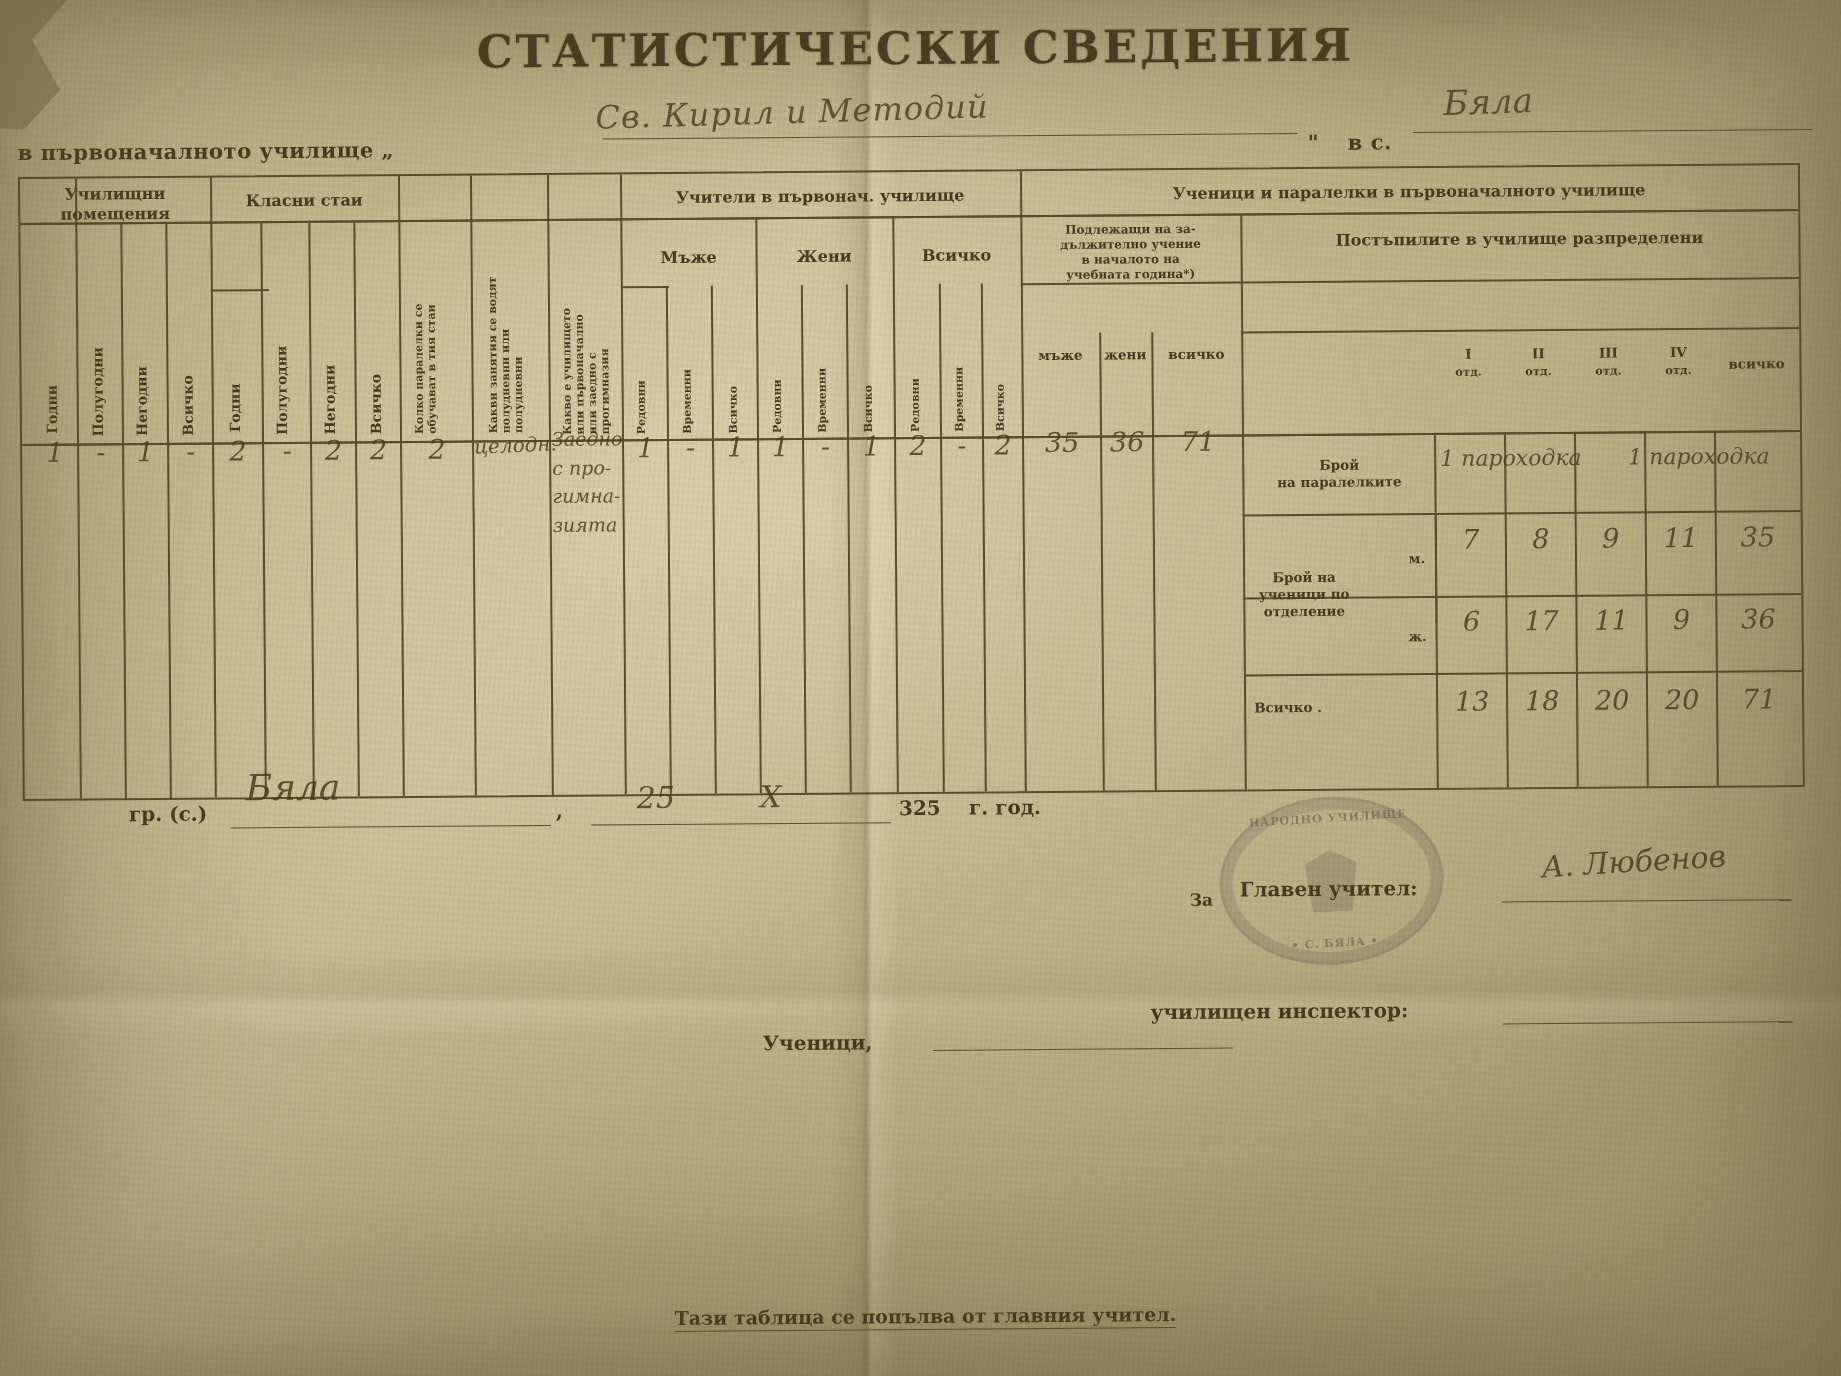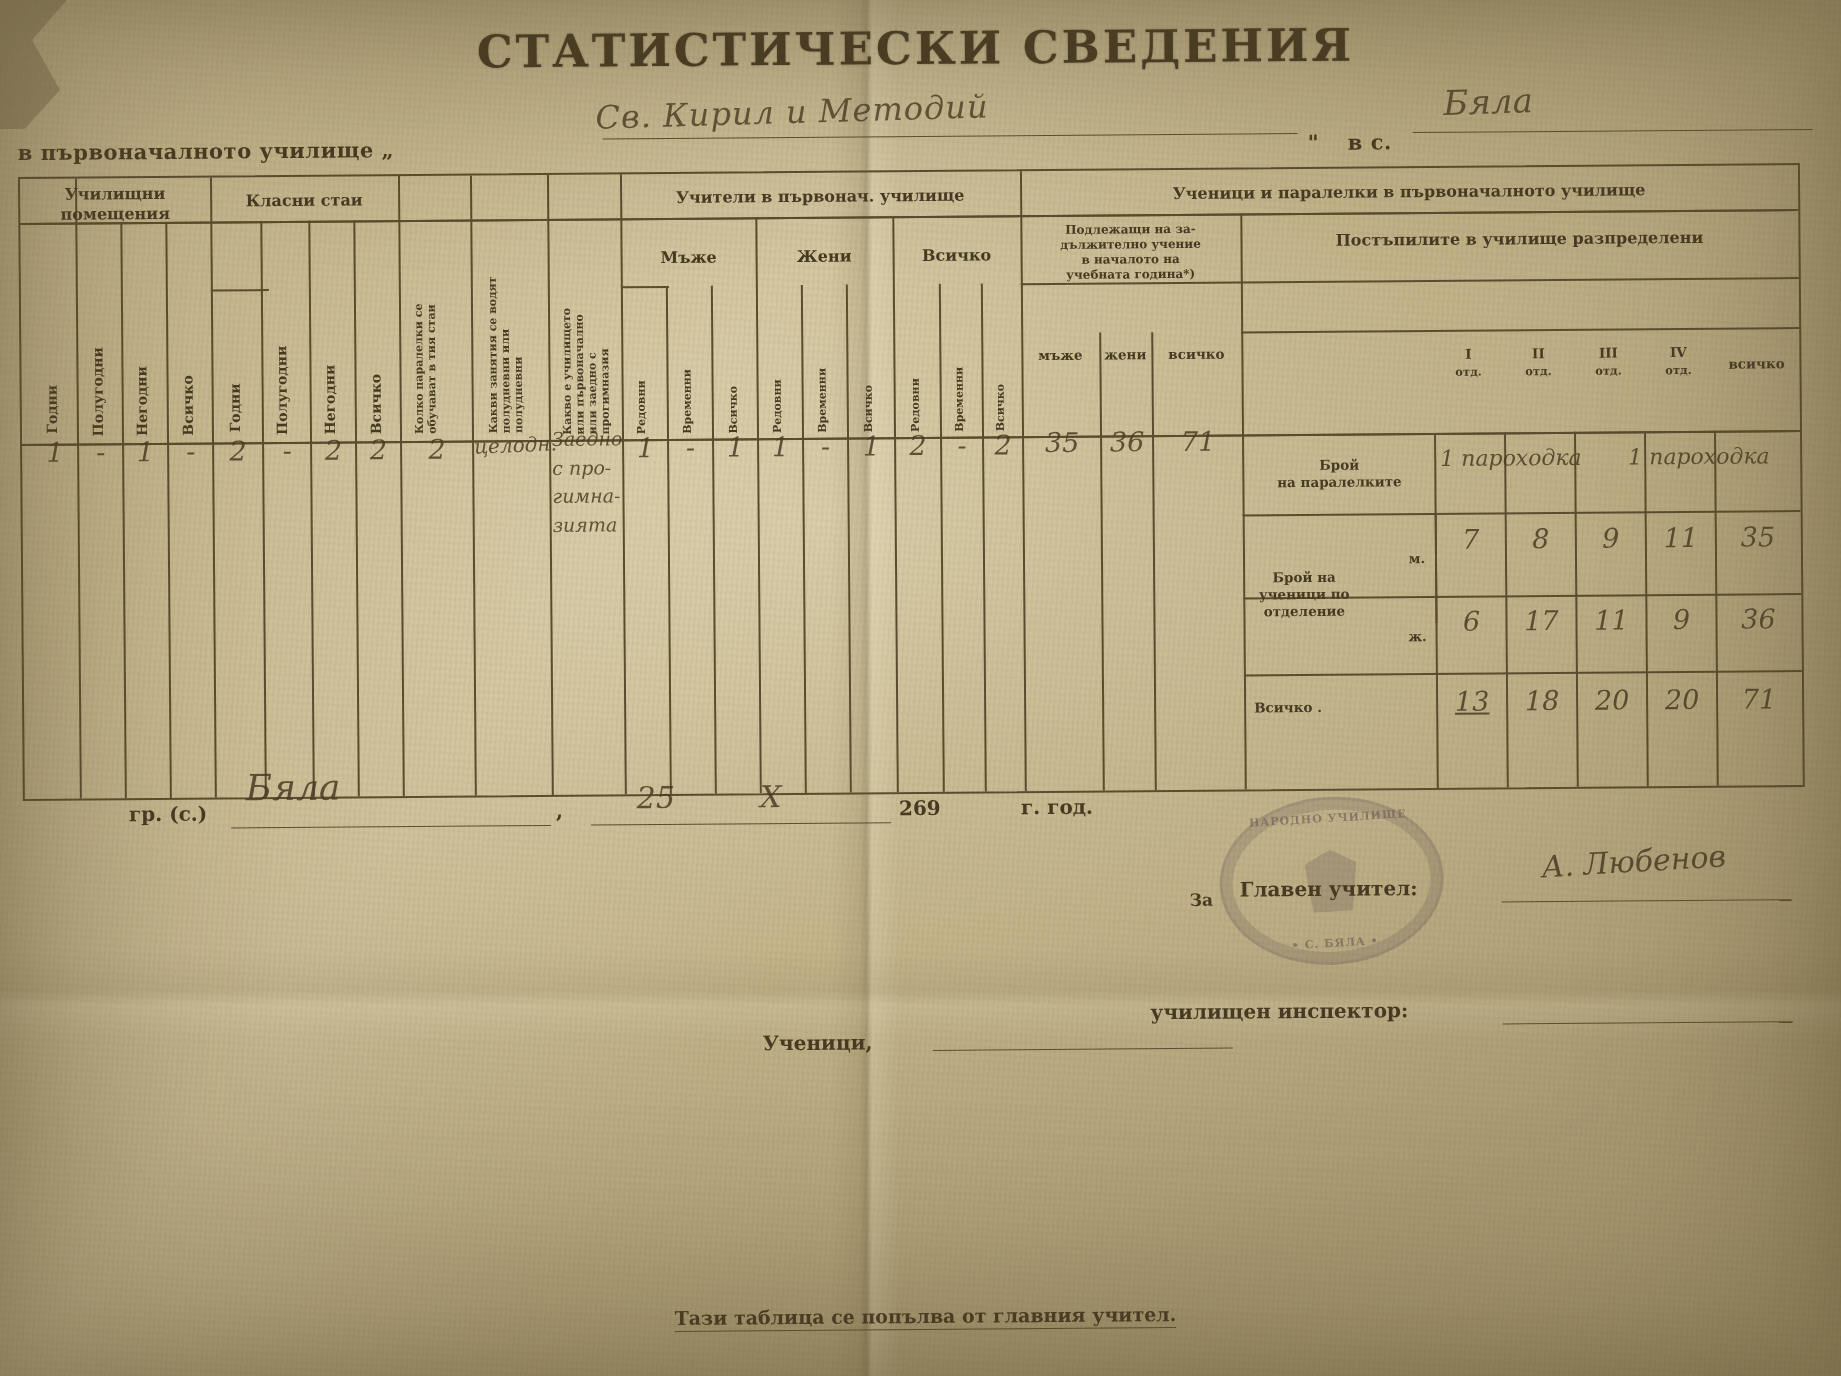--- a/index.html
+++ b/index.html
@@ -364,38 +364,38 @@
     <div class="num hand" style="left:1554px; top:356px; width:68px;">9</div>
     <div class="num hand" style="left:1624px; top:356px; width:68px;">11</div>
     <div class="num hand" style="left:1694px; top:356px; width:82px;">35</div>
 
     <div class="num hand" style="left:1414px; top:438px; width:68px;">6</div>
     <div class="num hand" style="left:1484px; top:438px; width:68px;">17</div>
     <div class="num hand" style="left:1554px; top:438px; width:68px;">11</div>
     <div class="num hand" style="left:1624px; top:438px; width:68px;">9</div>
     <div class="num hand" style="left:1694px; top:438px; width:82px;">36</div>
 
-    <div class="num hand" style="left:1414px; top:518px; width:68px;text-decoration:underline;">13</div>
+    <div class="num hand" style="left:1414px; top:518px; width:68px;">13</div>
     <div class="num hand" style="left:1484px; top:518px; width:68px;">18</div>
     <div class="num hand" style="left:1554px; top:518px; width:68px;">20</div>
     <div class="num hand" style="left:1624px; top:518px; width:68px;">20</div>
     <div class="num hand" style="left:1694px; top:518px; width:82px;">71</div>
   </div>
 
   <div class="footer-line" style="left:128px; top:796px;">гр. (с.)</div>
   <div class="ruler" style="left:230px; top:822px; width:320px;"></div>
   <div class="num hand" style="left:245px; top:762px; width:180px; font-size:36px; text-align:left;">Бяла</div>
   <div class="footer-line" style="left:555px; top:796px;">,</div>
 
   <div class="num hand" style="left:620px; top:778px; width:70px; font-size:30px;">25</div>
   <div class="num hand" style="left:740px; top:778px; width:60px; font-size:30px;">X</div>
   <div class="ruler" style="left:590px; top:822px; width:300px;"></div>
 
-  <div class="footer-line" style="left:898px; top:796px;">269</div>
-  <div class="footer-line" style="left:1020px; top:796px;">г. год.</div>
+  <div class="footer-line" style="left:898px; top:796px;">325</div>
+  <div class="footer-line" style="left:968px; top:796px;">г. год.</div>
 
   <div class="stamp">
     <div class="st-txt st-top">НАРОДНО УЧИЛИЩЕ</div>
     <div class="st-mid"></div>
     <div class="st-txt st-bot">• С. БЯЛА •</div>
   </div>
 
   <div class="footer-line" style="left:1188px; top:892px; font-size:17px;">За</div>
   <div class="footer-line" style="left:1238px; top:880px;">Главен учител:</div>
   <div class="ruler" style="left:1500px; top:906px; width:290px;"></div>

